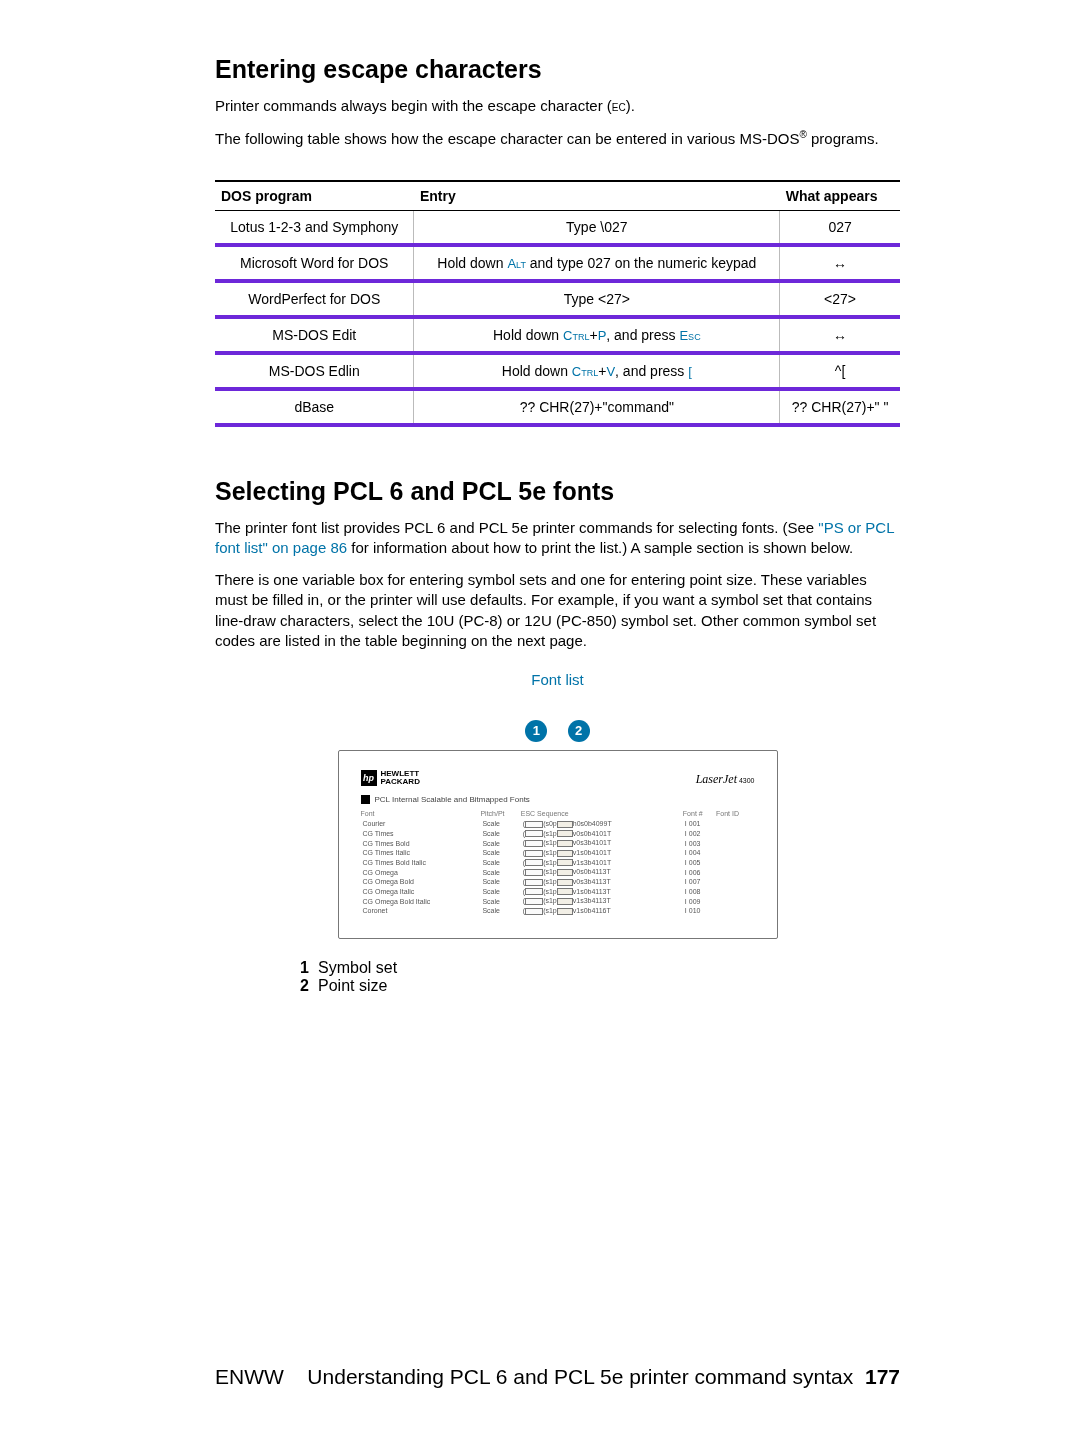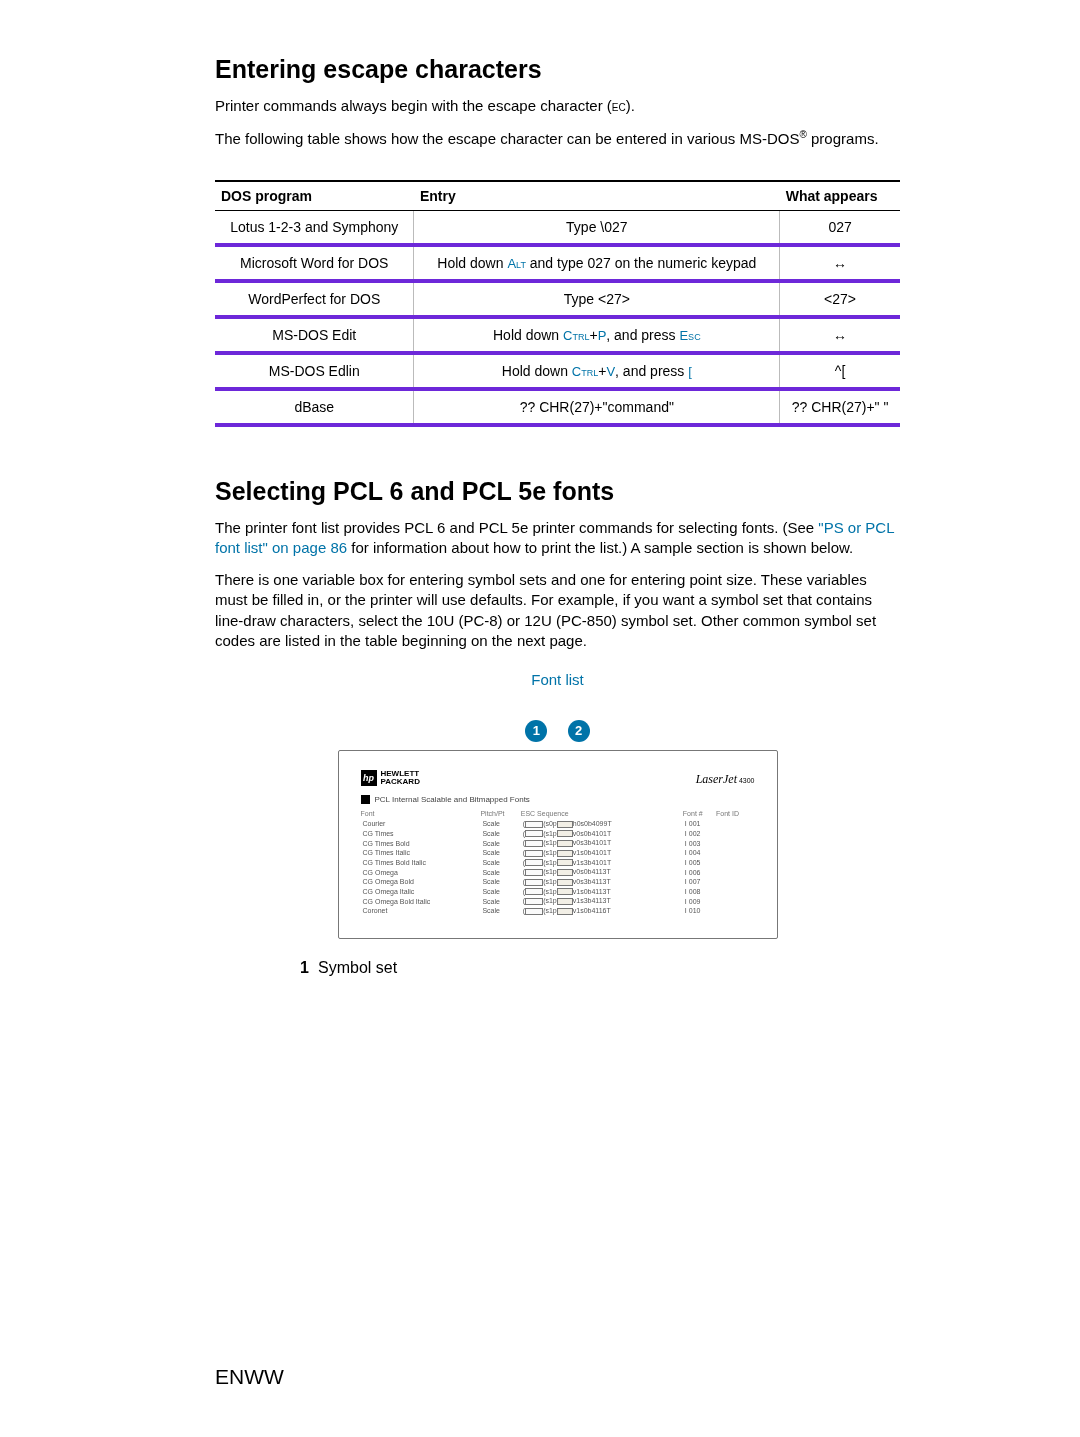--- a/index.html
+++ b/index.html
@@ -323,17 +323,21 @@
             <td>I 010</td>
             <td></td>
           </tr>
         </tbody>
     </table>
   </div>
 </div>
 
 <div class="legend-list">
   <div><span class="num">1</span><span>Symbol set</span></div>
+  <div><span class="num">2</span><span>Point size</span></div>
 </div>
 
 <div class="footer">
   <span>ENWW</span>
+  <span class="right">
+    <span>Understanding PCL 6 and PCL 5e printer command syntax</span>&nbsp;&nbsp;<b>177</b>
+  </span>
 </div>
 
 </body></html>

